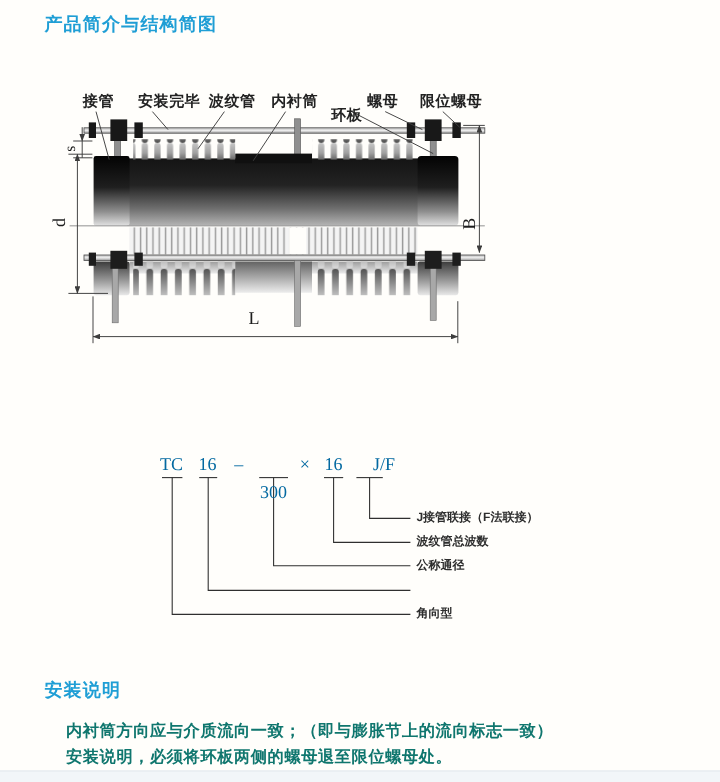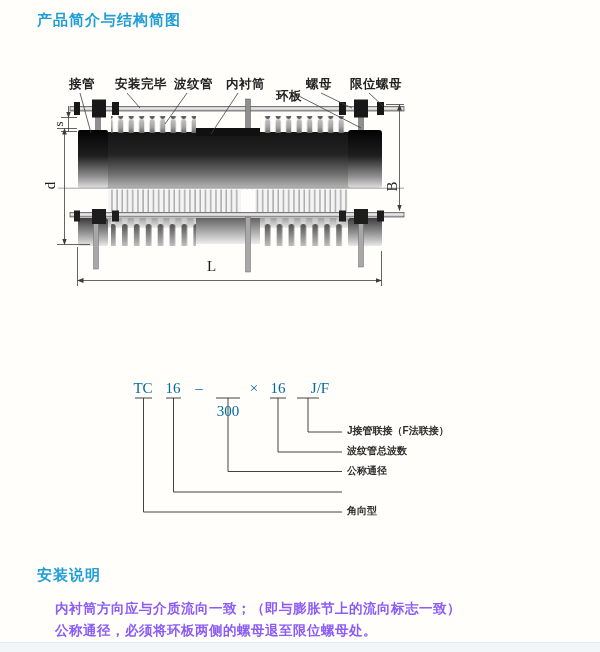--- a/index.html
+++ b/index.html
@@ -21,21 +21,21 @@
   }
   .rot{transform:rotate(-90deg);transform-origin:center center;}
   .code-part{
     position:absolute;top:380px;width:44px;text-align:center;
     font-family:"Liberation Serif",serif;font-size:15px;color:#0369a1;white-space:nowrap;
   }
   .callout{
     position:absolute;left:347px;font-size:10px;font-weight:bold;color:#2d2d2d;white-space:nowrap;
   }
   .install-line{
-    position:absolute;left:55px;font-size:13.5px;font-weight:bold;color:#8b5cf6;white-space:nowrap;
+    position:absolute;left:55px;font-size:13.5px;font-weight:bold;color:#0f766e;white-space:nowrap;
     letter-spacing:0.5px;
   }
   .bottom-strip{
     position:absolute;left:0;top:642px;width:600px;height:10px;
     background:#f2f6f9;border-top:1px solid #e4eaef;
   }
   svg{position:absolute;left:0;top:0;}
 </style>
 </head>
 <body>
@@ -224,16 +224,16 @@
   <div class="code-part" style="left:232px;">×</div>
   <div class="code-part" style="left:256px;">16</div>
   <div class="code-part" style="left:298px;">J/F</div>
 
   <div class="callout" style="top:424px;">J接管联接（F法联接）</div>
   <div class="callout" style="top:444px;">波纹管总波数</div>
   <div class="callout" style="top:463.5px;text-align:center;">公称通径</div>
   <div class="callout" style="top:504px;">角向型</div>
 
   <div class="install-line" style="top:600px;">内衬筒方向应与介质流向一致；（即与膨胀节上的流向标志一致）</div>
-  <div class="install-line" style="top:622px;">公称通径，必须将环板两侧的螺母退至限位螺母处。</div>
+  <div class="install-line" style="top:622px;">安装说明，必须将环板两侧的螺母退至限位螺母处。</div>
 
   <div class="bottom-strip"></div>
 </div>
 
 </body></html>

